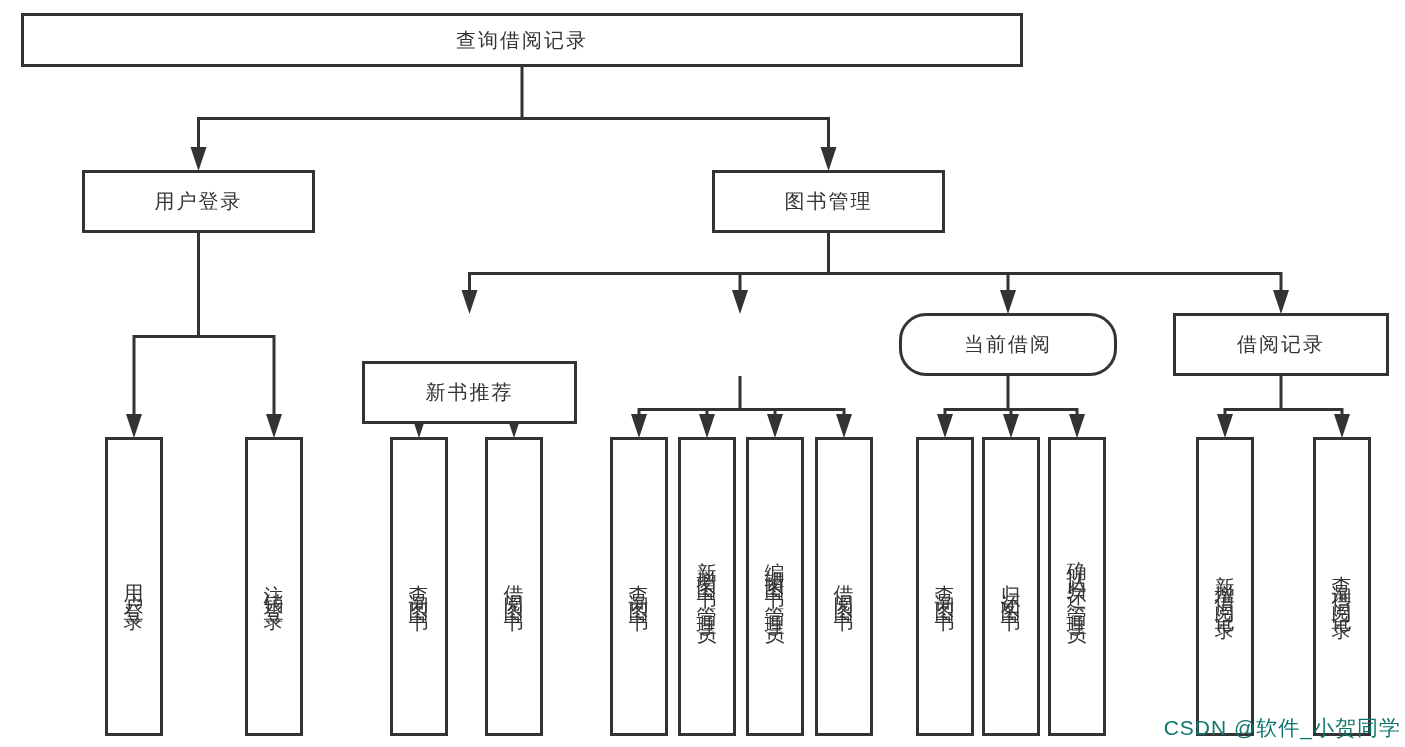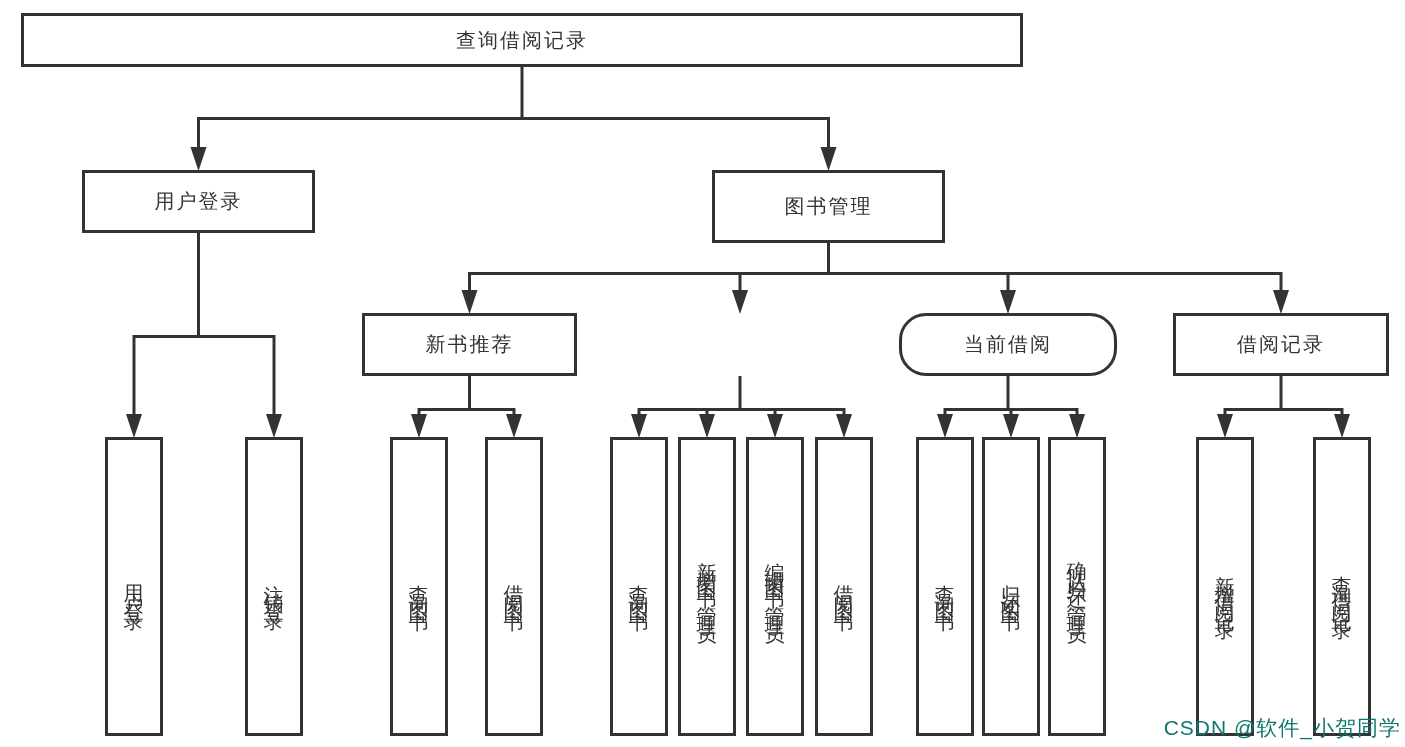--- a/index.html
+++ b/index.html
@@ -125,25 +125,25 @@
     </g>
   </svg>
 
   <div class="node" style="left:21px; top:13px; width:1002px; height:54px;">
     <span class="hlabel">查询借阅记录</span>
   </div>
 
   <div class="node" style="left:82px; top:170px; width:233px; height:63px;">
     <span class="hlabel">用户登录</span>
   </div>
-  <div class="node" style="left:712px; top:170px; width:233px; height:73px;">
+  <div class="node" style="left:712px; top:170px; width:233px; height:63px;">
     <span class="hlabel">图书管理</span>
   </div>
 
-  <div class="node lvl" style="left:362px; width:215px;">
+  <div class="node lvl" style="left:362px; width:215px;margin-top:48px;">
     <span class="hlabel">新书推荐</span>
   </div>
   <div class="node lvl" style="left:899px; width:218px;border-radius:27px;">
     <span class="hlabel">当前借阅</span>
   </div>
   <div class="node lvl" style="left:1173px; width:216px;">
     <span class="hlabel">借阅记录</span>
   </div>
 
   <div class="node leaf" style="left:105px;">

